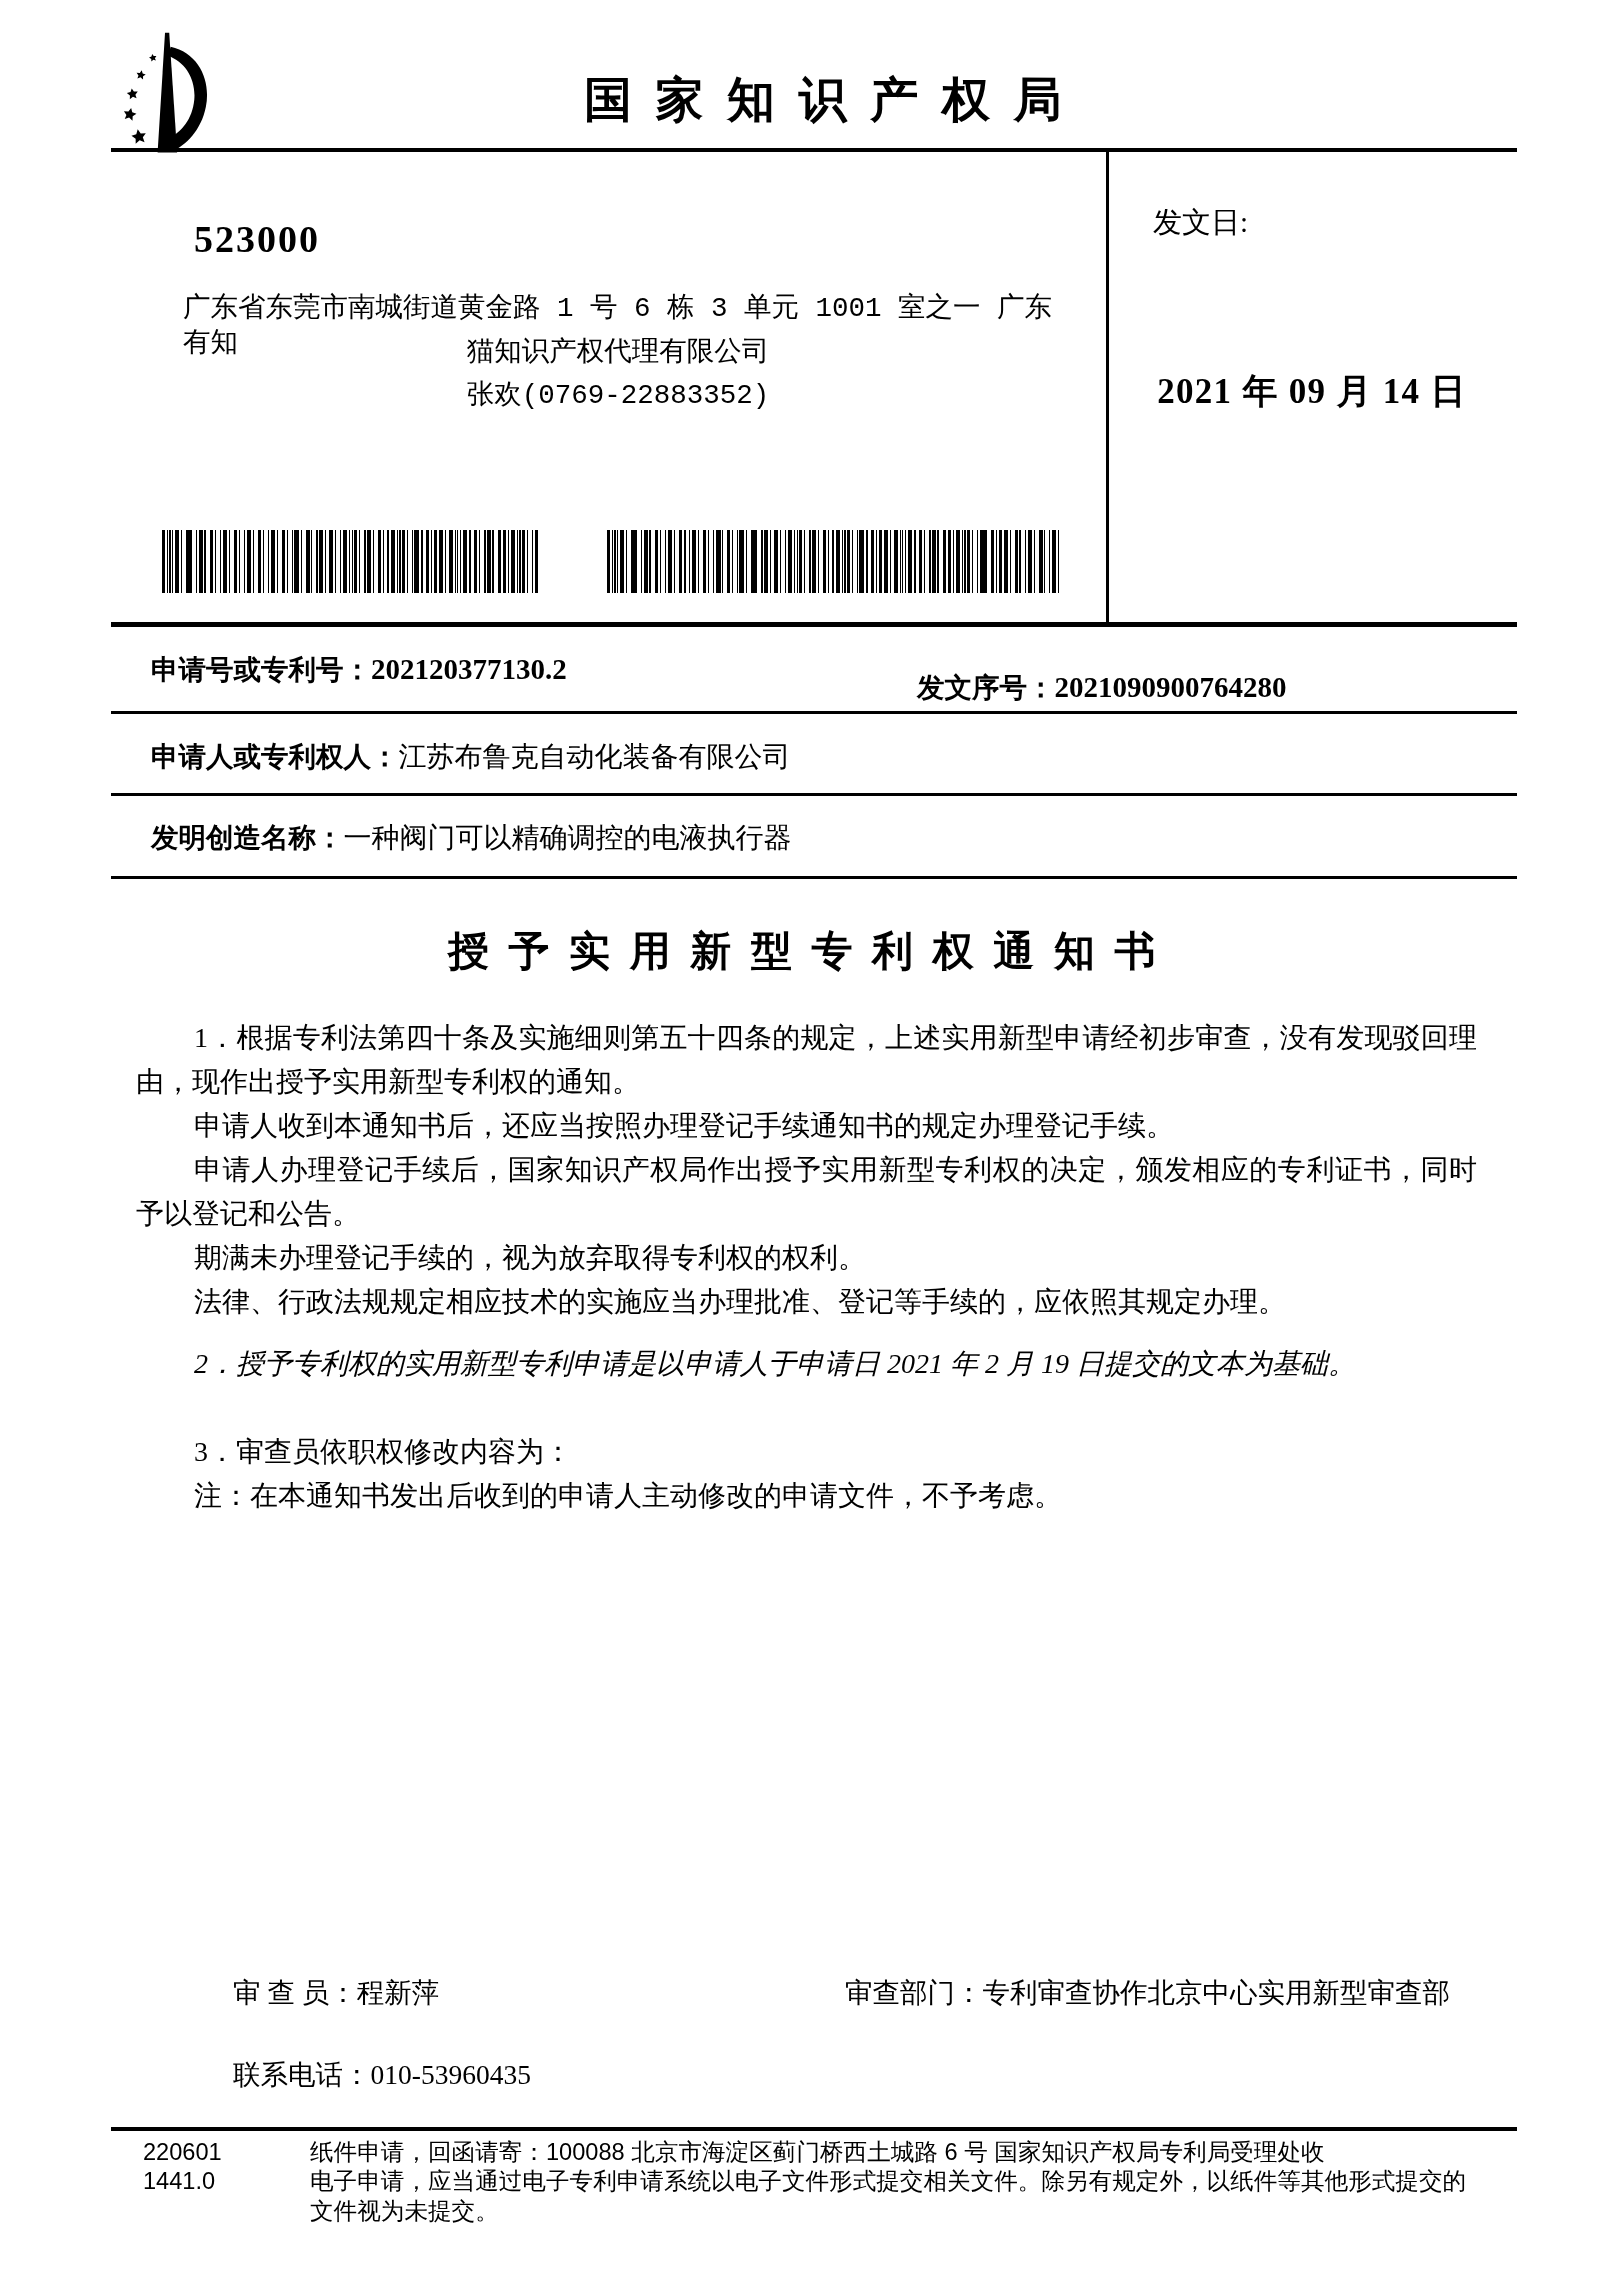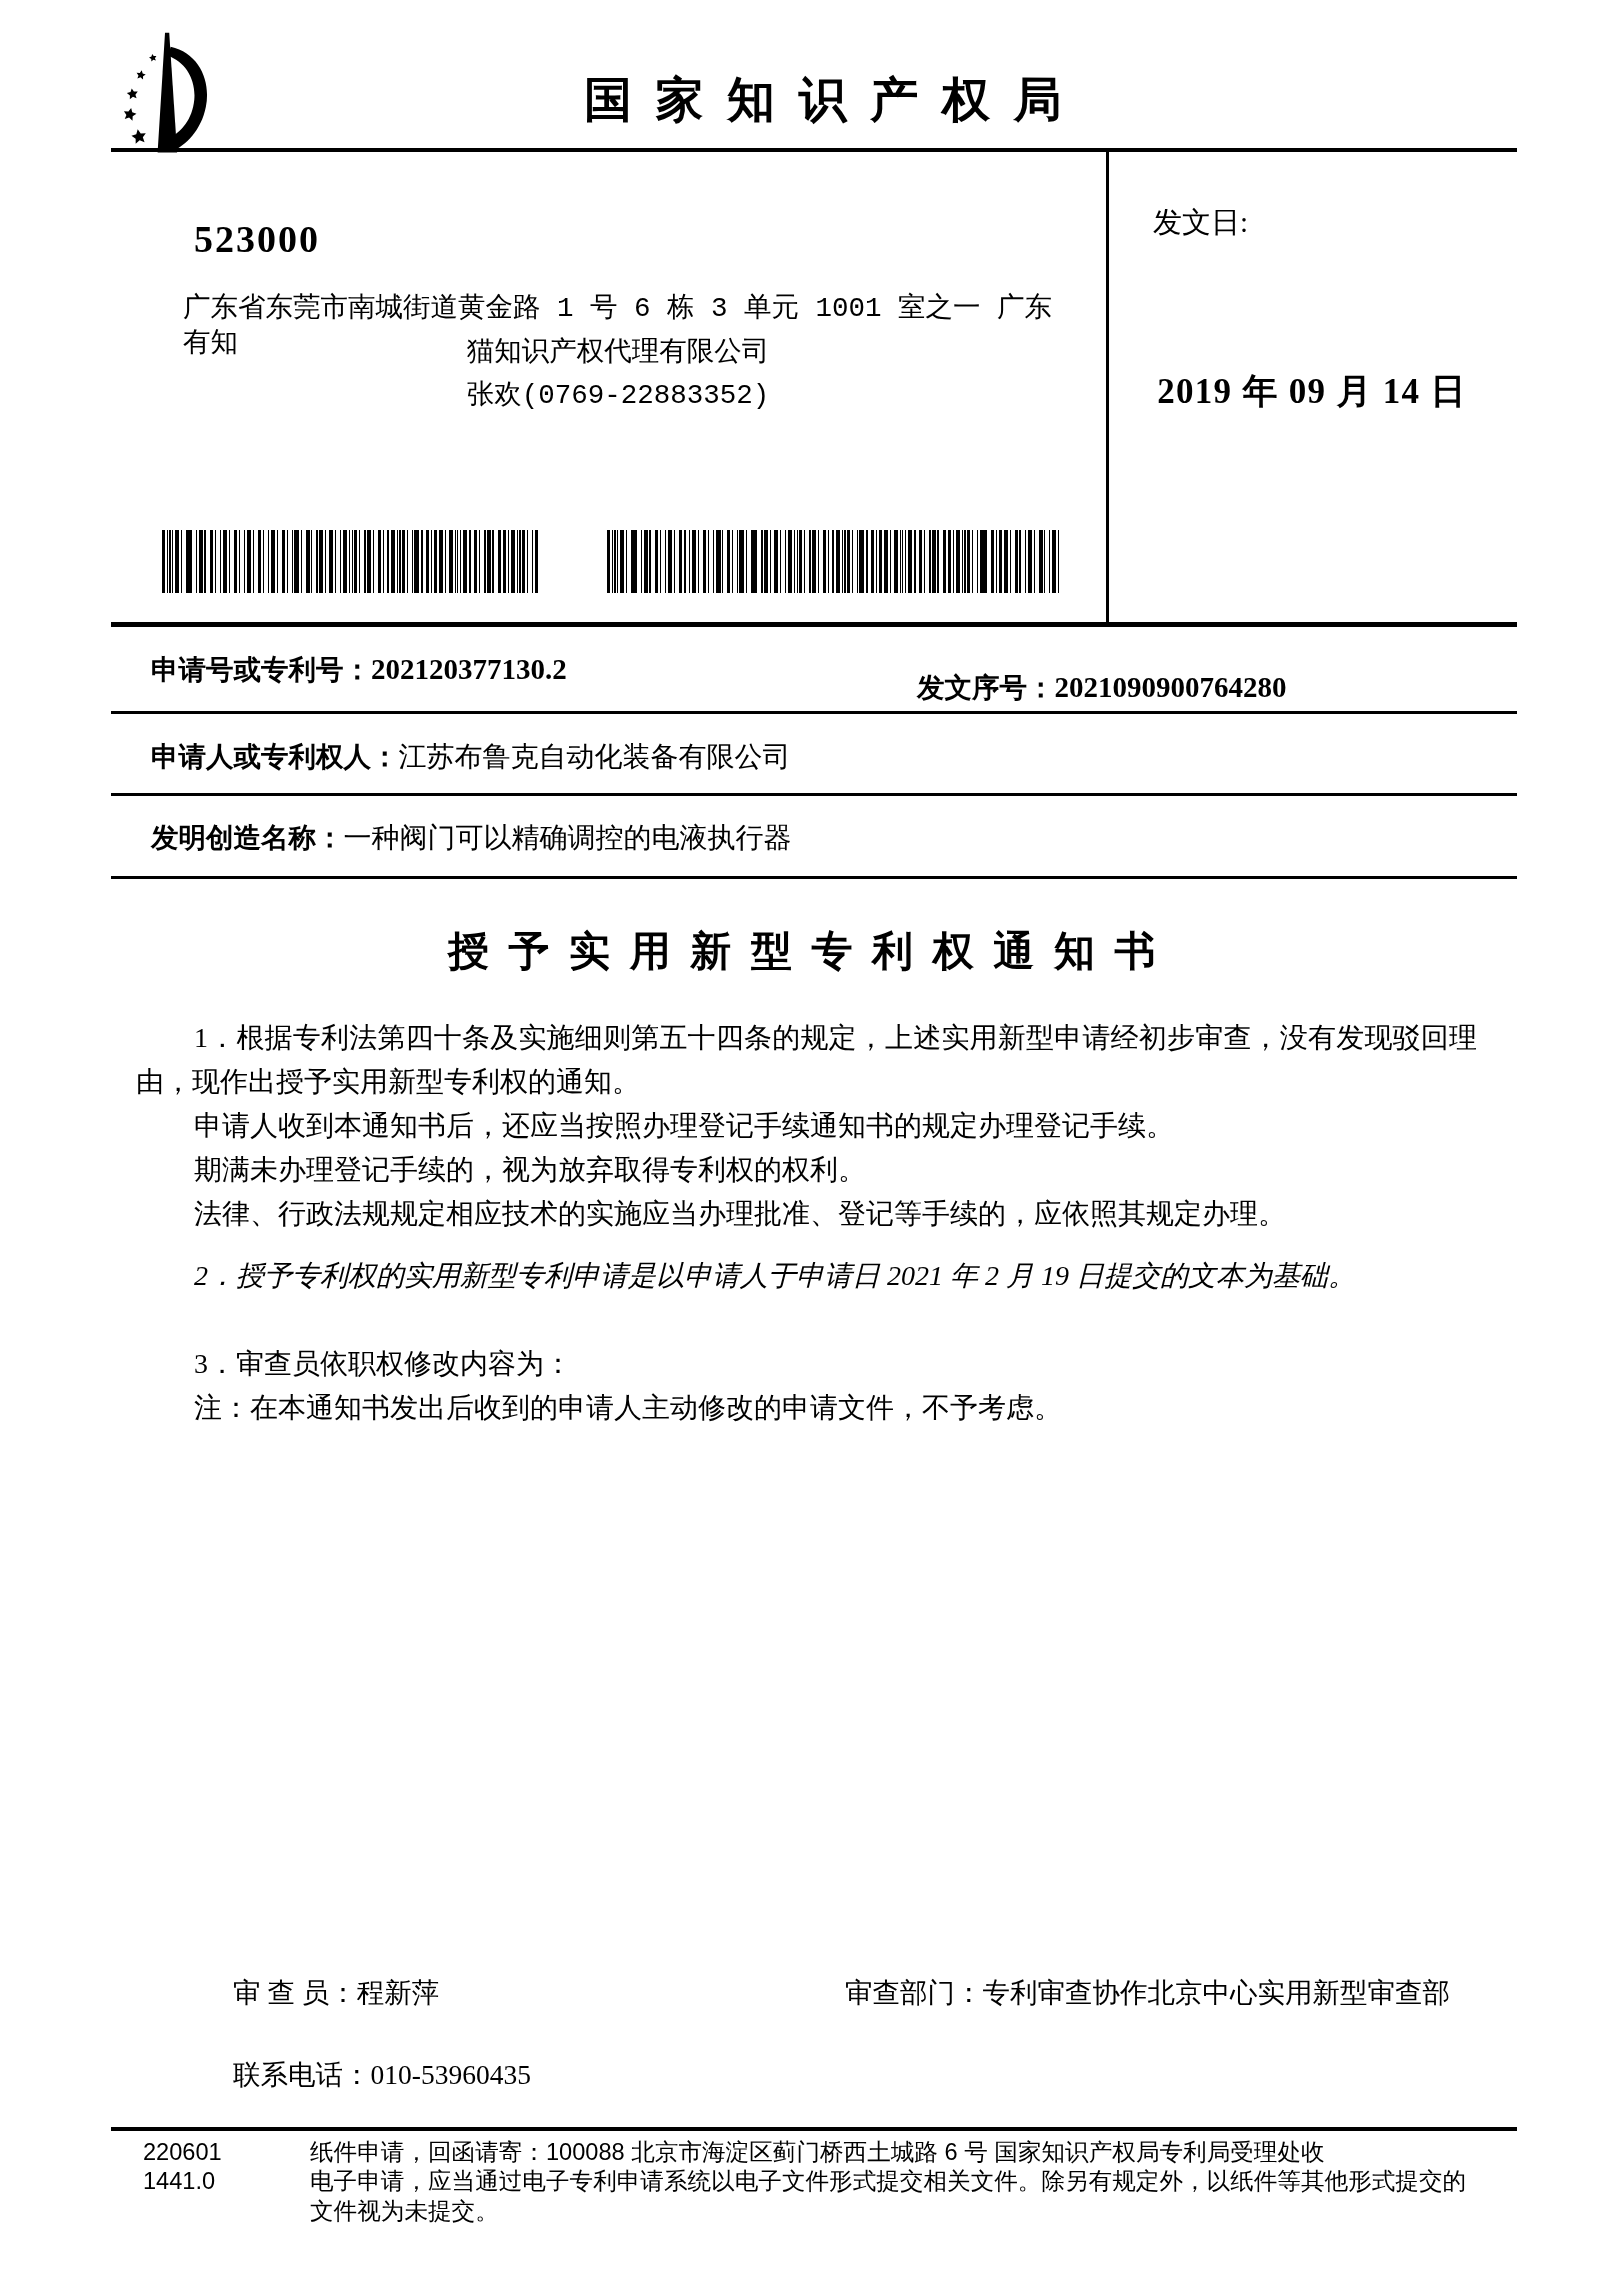--- a/index.html
+++ b/index.html
@@ -83,21 +83,21 @@
   <div class="abs header-title">国家知识产权局</div>
   <div class="abs rule rule-header"></div>
 
   <div class="abs postal">523000</div>
   <div class="abs addr addr1">广东省东莞市南城街道黄金路 1 号 6 栋 3 单元 1001 室之一  广东有知</div>
   <div class="abs addr addr2">猫知识产权代理有限公司</div>
   <div class="abs addr addr3">张欢(0769-22883352)</div>
 
   <div class="abs vline"></div>
   <div class="abs dispatch-label">发文日:</div>
-  <div class="abs dispatch-date">2019 年 09 月 14 日</div>
+  <div class="abs dispatch-date">2021 年 09 月 14 日</div>
 
   <div class="abs barcode barcode1"></div>
   <div class="abs barcode barcode2"></div>
   <div class="abs rule rule-thick"></div>
 
   <div class="abs fieldline f-appno">
     <span class="flabel">申请号或专利号：</span><span class="fval-bold">202120377130.2</span>
   </div>
   <div class="abs fieldline f-serial">
     <span class="flabel">发文序号：</span><span class="fval-bold">2021090900764280</span>
@@ -112,20 +112,21 @@
   <div class="abs fieldline f-invention">
     <span class="flabel">发明创造名称：</span><span class="fval">一种阀门可以精确调控的电液执行器</span>
   </div>
   <div class="abs rule rule-r3"></div>
 
   <div class="abs doc-title">授予实用新型专利权通知书</div>
 
   <div class="abs body-text">
     <p>1．根据专利法第四十条及实施细则第五十四条的规定，上述实用新型申请经初步审查，没有发现驳回理由，现作出授予实用新型专利权的通知。</p>
     <p>申请人收到本通知书后，还应当按照办理登记手续通知书的规定办理登记手续。</p>
+    <p>申请人办理登记手续后，国家知识产权局作出授予实用新型专利权的决定，颁发相应的专利证书，同时予以登记和公告。</p>
     <p>期满未办理登记手续的，视为放弃取得专利权的权利。</p>
     <p>法律、行政法规规定相应技术的实施应当办理批准、登记等手续的，应依照其规定办理。</p>
     <p class="mt-38">2．授予专利权的实用新型专利申请是以申请人于申请日 2021 年 2 月 19 日提交的文本为基础。</p>
     <p class="mt-67">3．审查员依职权修改内容为：</p>
     <p>注：在本通知书发出后收到的申请人主动修改的申请文件，不予考虑。</p>
   </div>
 
   <div class="abs sig sig-examiner">
     <span>审 查 员：</span><span>程新萍</span>
   </div>

